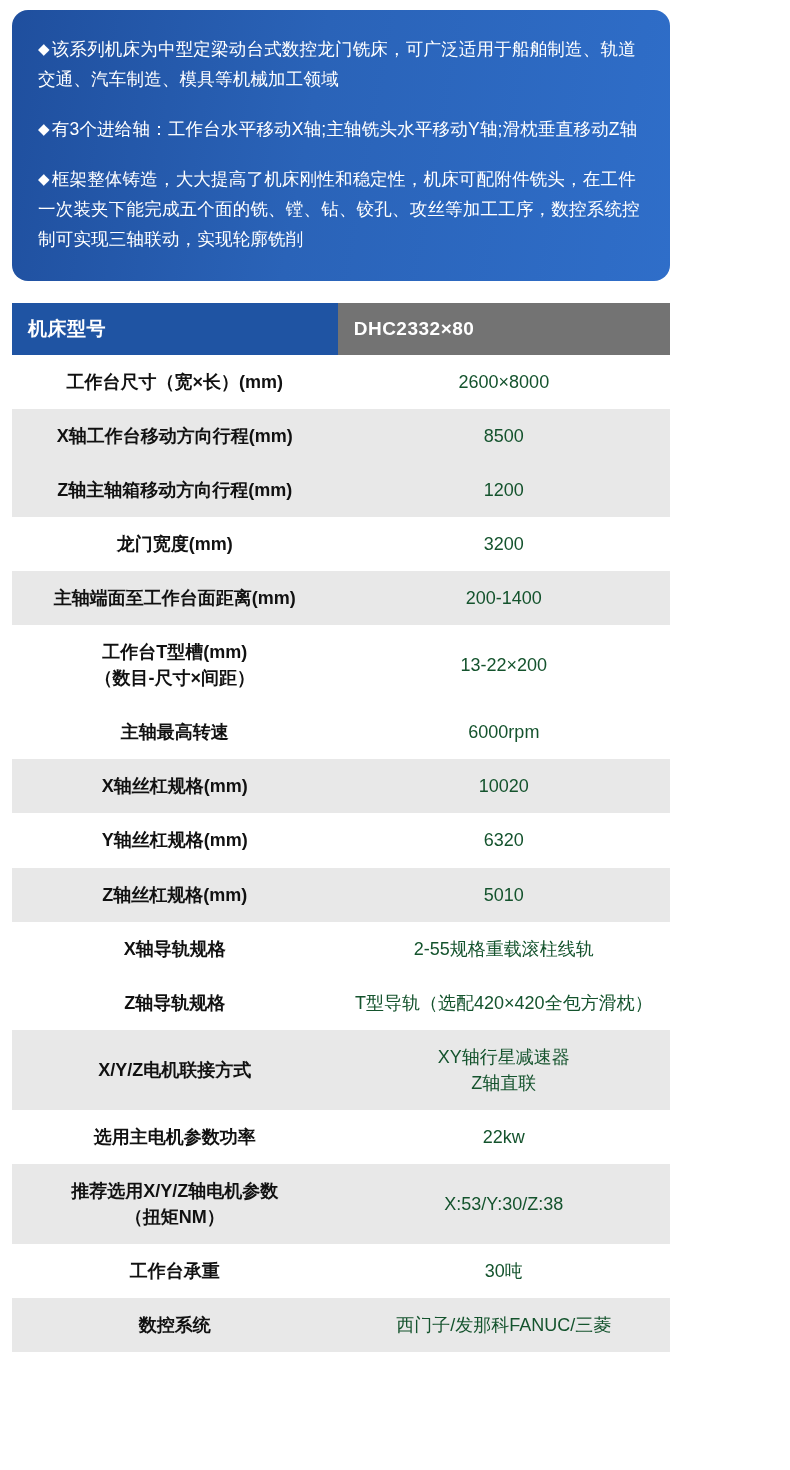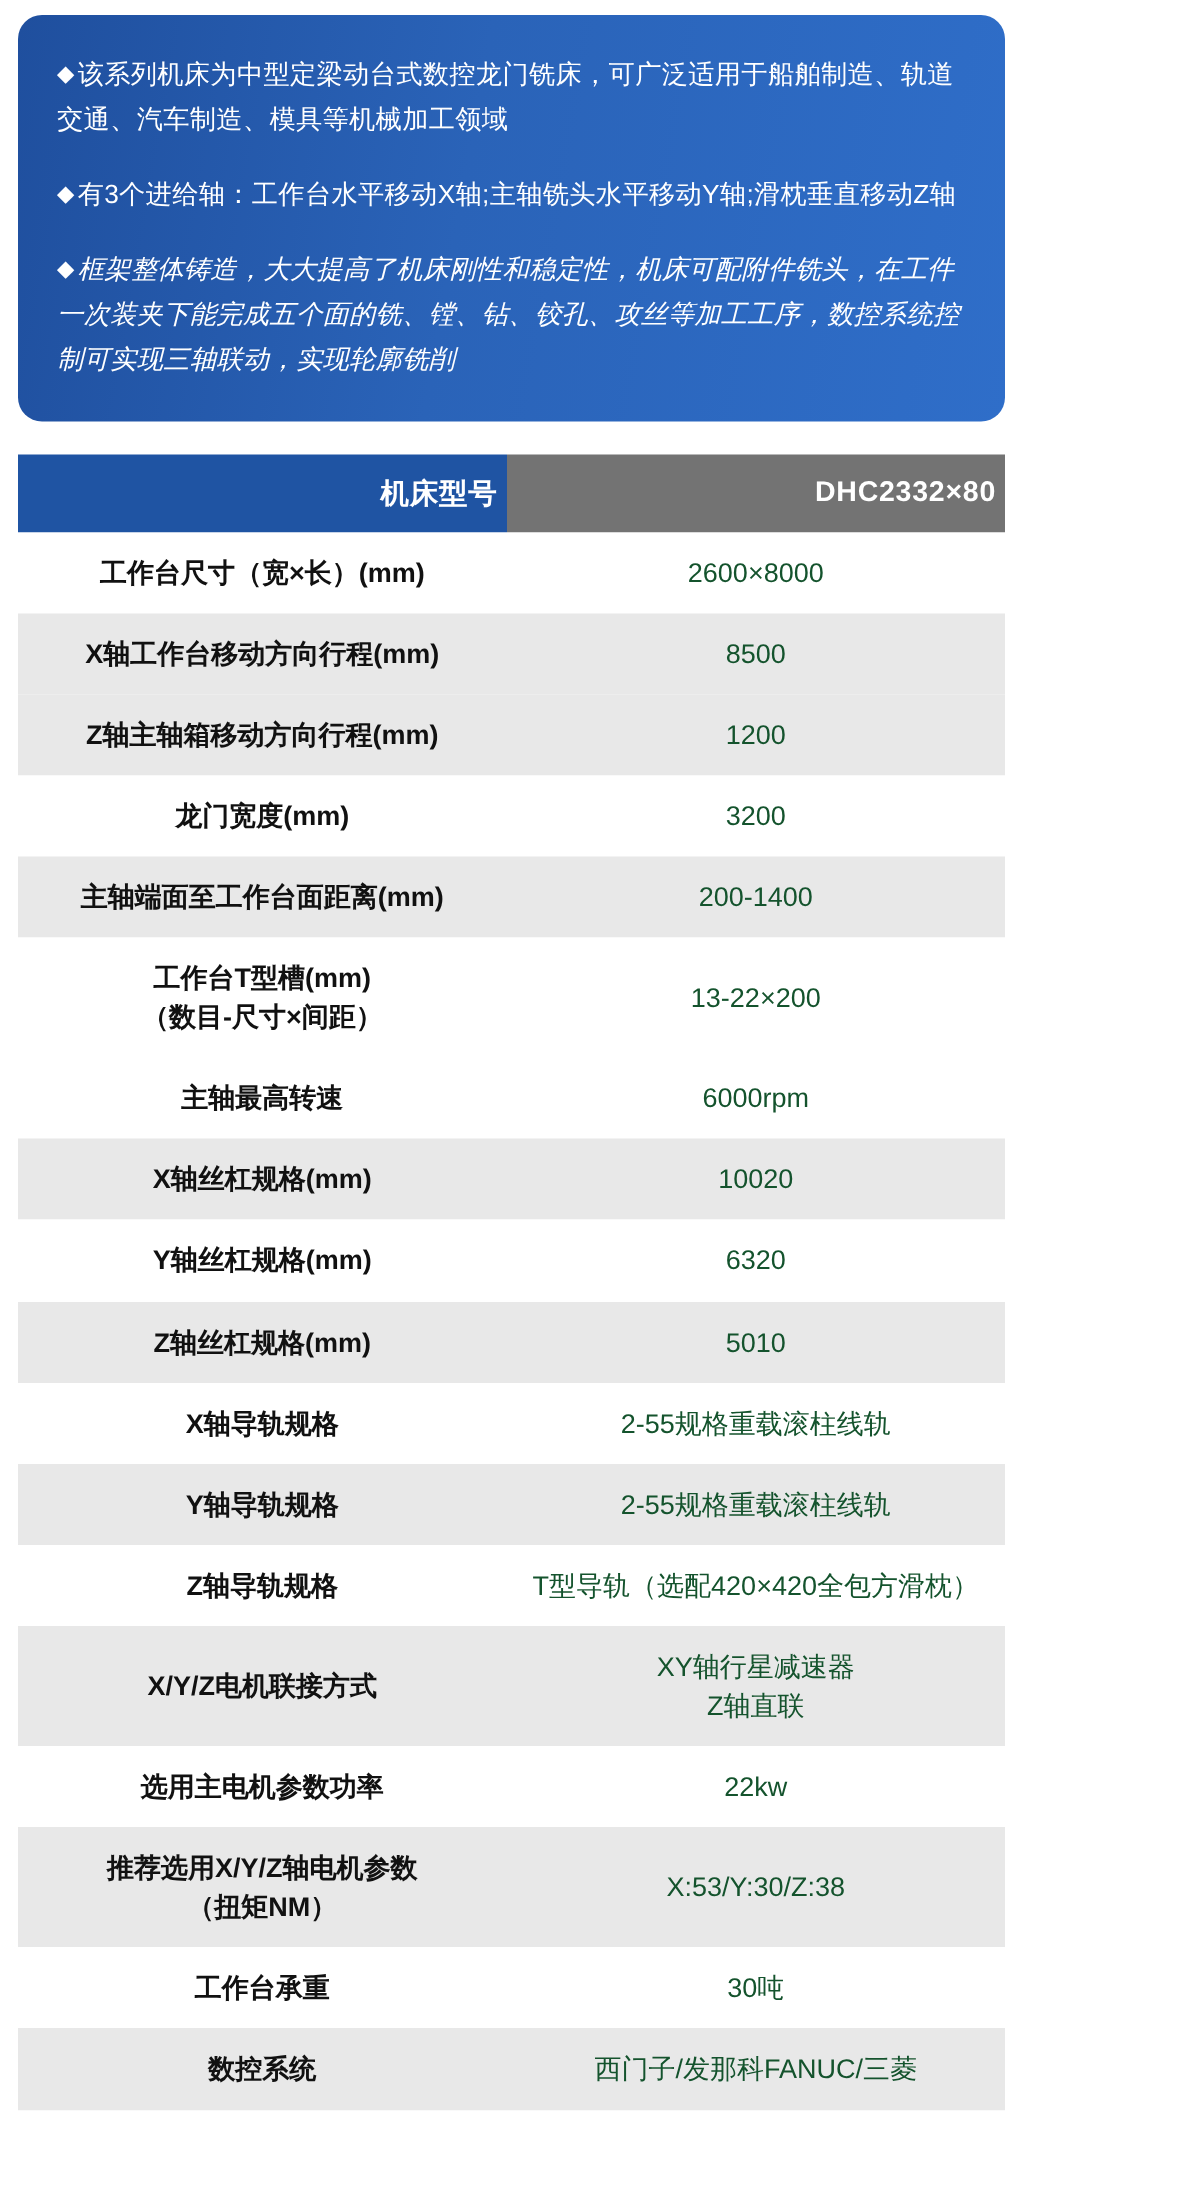--- a/index.html
+++ b/index.html
@@ -27,21 +27,20 @@
     box-sizing: border-box;
   }
   .intro p {
     margin: 0 0 20px 0;
     font-size: 17.5px;
     line-height: 1.72;
     letter-spacing: 0.2px;
   }
   .intro p:last-child {
     margin-bottom: 0;
-    font-style: italic;
   }
   .intro .dia {
     margin-right: 2px;
     font-size: 15px;
     vertical-align: 1px;
   }
 
   
   .spec-table {
     width: 100%;
@@ -50,22 +49,22 @@
     table-layout: fixed;
   }
   .spec-table col.c1 { width: 49.5%; }
   .spec-table col.c2 { width: 50.5%; }
 
   .spec-table thead th {
     background: #1f54a3;
     color: #ffffff;
     font-size: 19px;
     font-weight: bold;
-    padding: 13px 6px;
-    text-align: right;
+    padding: 13px 16px;
+    text-align: left;
     letter-spacing: 0.5px;
   }
   .spec-table thead th.model {
     background: #737373;
   }
 
   .spec-table td {
     text-align: center;
     padding: 14px 8px;
     font-size: 18px;
@@ -153,24 +152,20 @@
         <td class="value">6320</td>
       </tr>
       <tr class="even">
         <td class="label">Z轴丝杠规格(mm)</td>
         <td class="value">5010</td>
       </tr>
       <tr class="odd">
         <td class="label">X轴导轨规格</td>
         <td class="value">2-55规格重载滚柱线轨</td>
       </tr>
-      <tr class="even">
-        <td class="label">Y轴导轨规格</td>
-        <td class="value">2-55规格重载滚柱线轨</td>
-      </tr>
       <tr class="odd">
         <td class="label">Z轴导轨规格</td>
         <td class="value">T型导轨（选配420×420全包方滑枕）</td>
       </tr>
       <tr class="even">
         <td class="label">X/Y/Z电机联接方式</td>
         <td class="value">
           <span class="l2">XY轴行星减速器</span>
           <span class="l2">Z轴直联</span>
         </td>

